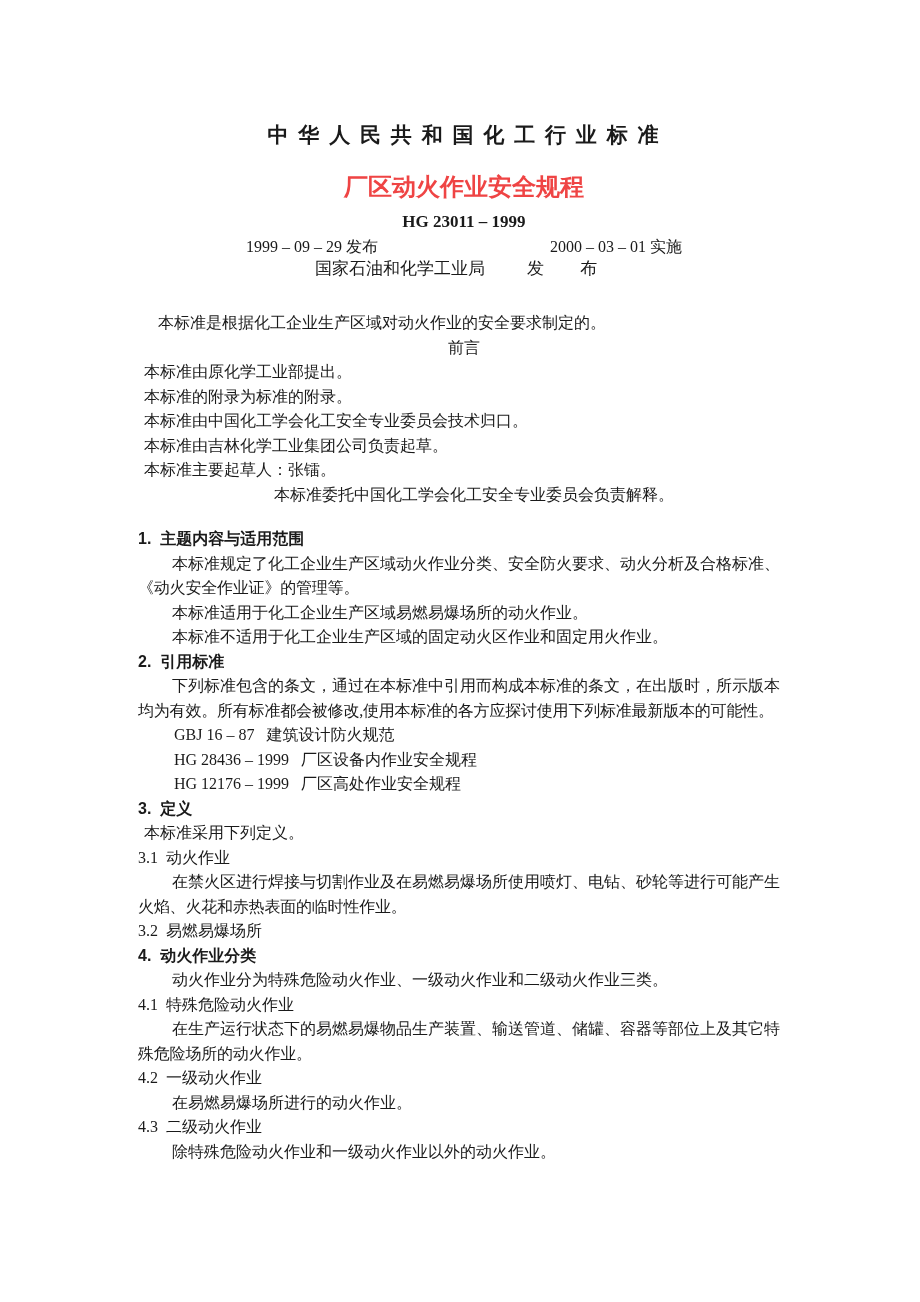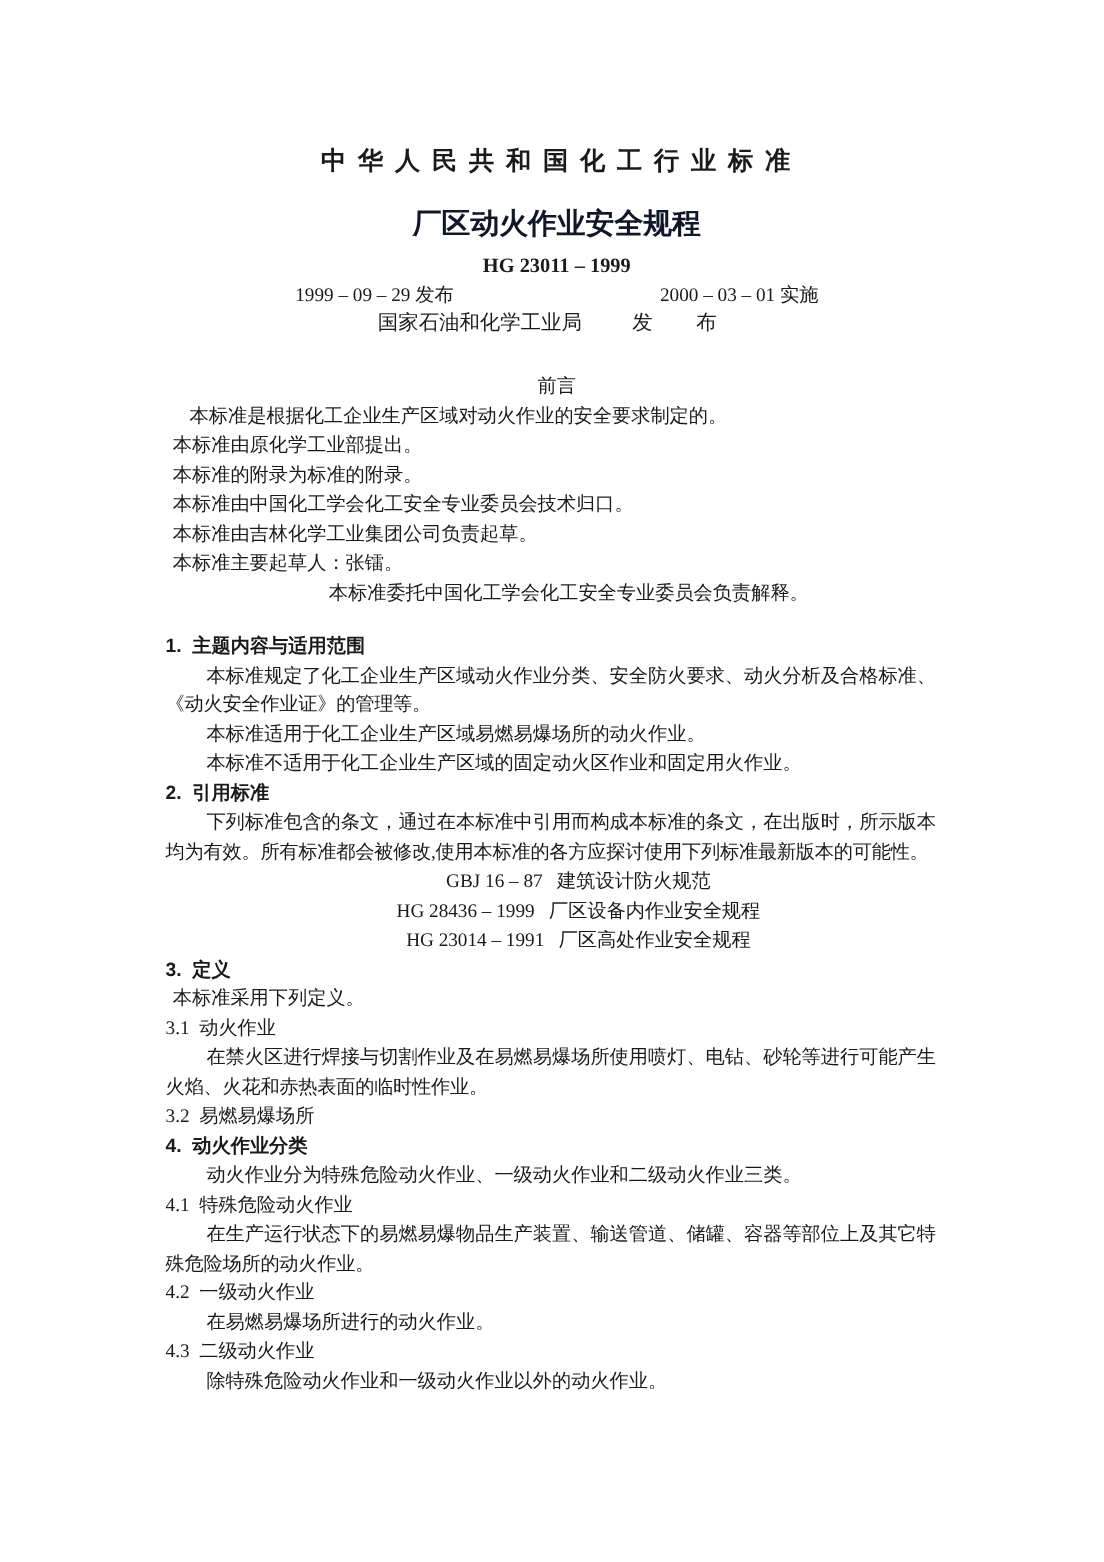--- a/index.html
+++ b/index.html
@@ -72,63 +72,63 @@
   .fore-first { padding-left:20px; }
   .fore-last  { padding-left:136px; }
   .heading {
     font-family:"Liberation Sans","DejaVu Sans",sans-serif;
     font-weight:700;
   }
   .gap-top { margin-top:20px; }
   .sub    { padding-left:0; }
   .indent { padding-left:34px; }
   .flush  { padding-left:0; letter-spacing:-0.2px; }
-  .ref    { padding-left:36px;text-align:center; }
+  .ref    { padding-left:36px; }
 </style>
 </head>
 <body>
 
 <div class="page">
 
   <div class="natl-title">中 华 人 民 共 和 国 化 工 行 业 标 准</div>
 
-  <div class="doc-title" style="color: #0f172a;">厂区动火作业安全规程</div>
+  <div class="doc-title" style="color: #ef4444;">厂区动火作业安全规程</div>
 
   <div class="std-no">HG 23011 – 1999</div>
 
   <div class="dates-row">
     <span>1999 – 09 – 29 发布</span>
     <span>2000 – 03 – 01 实施</span>
   </div>
 
   <div class="publisher-row">
     <span>国家石油和化学工业局</span>
     <span class="publish-label">发 布</span>
   </div>
 
   <div class="doc">
+      <div class="line fore-first">本标准是根据化工企业生产区域对动火作业的安全要求制定的。</div>
       <div class="line fore-title">前言</div>
-      <div class="line fore-first">本标准是根据化工企业生产区域对动火作业的安全要求制定的。</div>
       <div class="line fore">本标准由原化学工业部提出。</div>
       <div class="line fore">本标准的附录为标准的附录。</div>
       <div class="line fore">本标准由中国化工学会化工安全专业委员会技术归口。</div>
       <div class="line fore">本标准由吉林化学工业集团公司负责起草。</div>
       <div class="line fore">本标准主要起草人：张镭。</div>
       <div class="line fore-last">本标准委托中国化工学会化工安全专业委员会负责解释。</div>
       <div class="line heading gap-top">1.  主题内容与适用范围</div>
       <div class="line indent">本标准规定了化工企业生产区域动火作业分类、安全防火要求、动火分析及合格标准、</div>
       <div class="line flush">《动火安全作业证》的管理等。</div>
       <div class="line indent">本标准适用于化工企业生产区域易燃易爆场所的动火作业。</div>
       <div class="line indent">本标准不适用于化工企业生产区域的固定动火区作业和固定用火作业。</div>
       <div class="line heading">2.  引用标准</div>
       <div class="line indent">下列标准包含的条文，通过在本标准中引用而构成本标准的条文，在出版时，所示版本</div>
       <div class="line flush">均为有效。所有标准都会被修改,使用本标准的各方应探讨使用下列标准最新版本的可能性。</div>
       <div class="line ref">GBJ 16 – 87   建筑设计防火规范</div>
       <div class="line ref">HG 28436 – 1999   厂区设备内作业安全规程</div>
-      <div class="line ref">HG 23014 – 1991   厂区高处作业安全规程</div>
+      <div class="line ref">HG 12176 – 1999   厂区高处作业安全规程</div>
       <div class="line heading">3.  定义</div>
       <div class="line fore">本标准采用下列定义。</div>
       <div class="line sub">3.1  动火作业</div>
       <div class="line indent">在禁火区进行焊接与切割作业及在易燃易爆场所使用喷灯、电钻、砂轮等进行可能产生</div>
       <div class="line flush">火焰、火花和赤热表面的临时性作业。</div>
       <div class="line sub">3.2  易燃易爆场所</div>
       <div class="line heading">4.  动火作业分类</div>
       <div class="line indent">动火作业分为特殊危险动火作业、一级动火作业和二级动火作业三类。</div>
       <div class="line sub">4.1  特殊危险动火作业</div>
       <div class="line indent">在生产运行状态下的易燃易爆物品生产装置、输送管道、储罐、容器等部位上及其它特</div>

